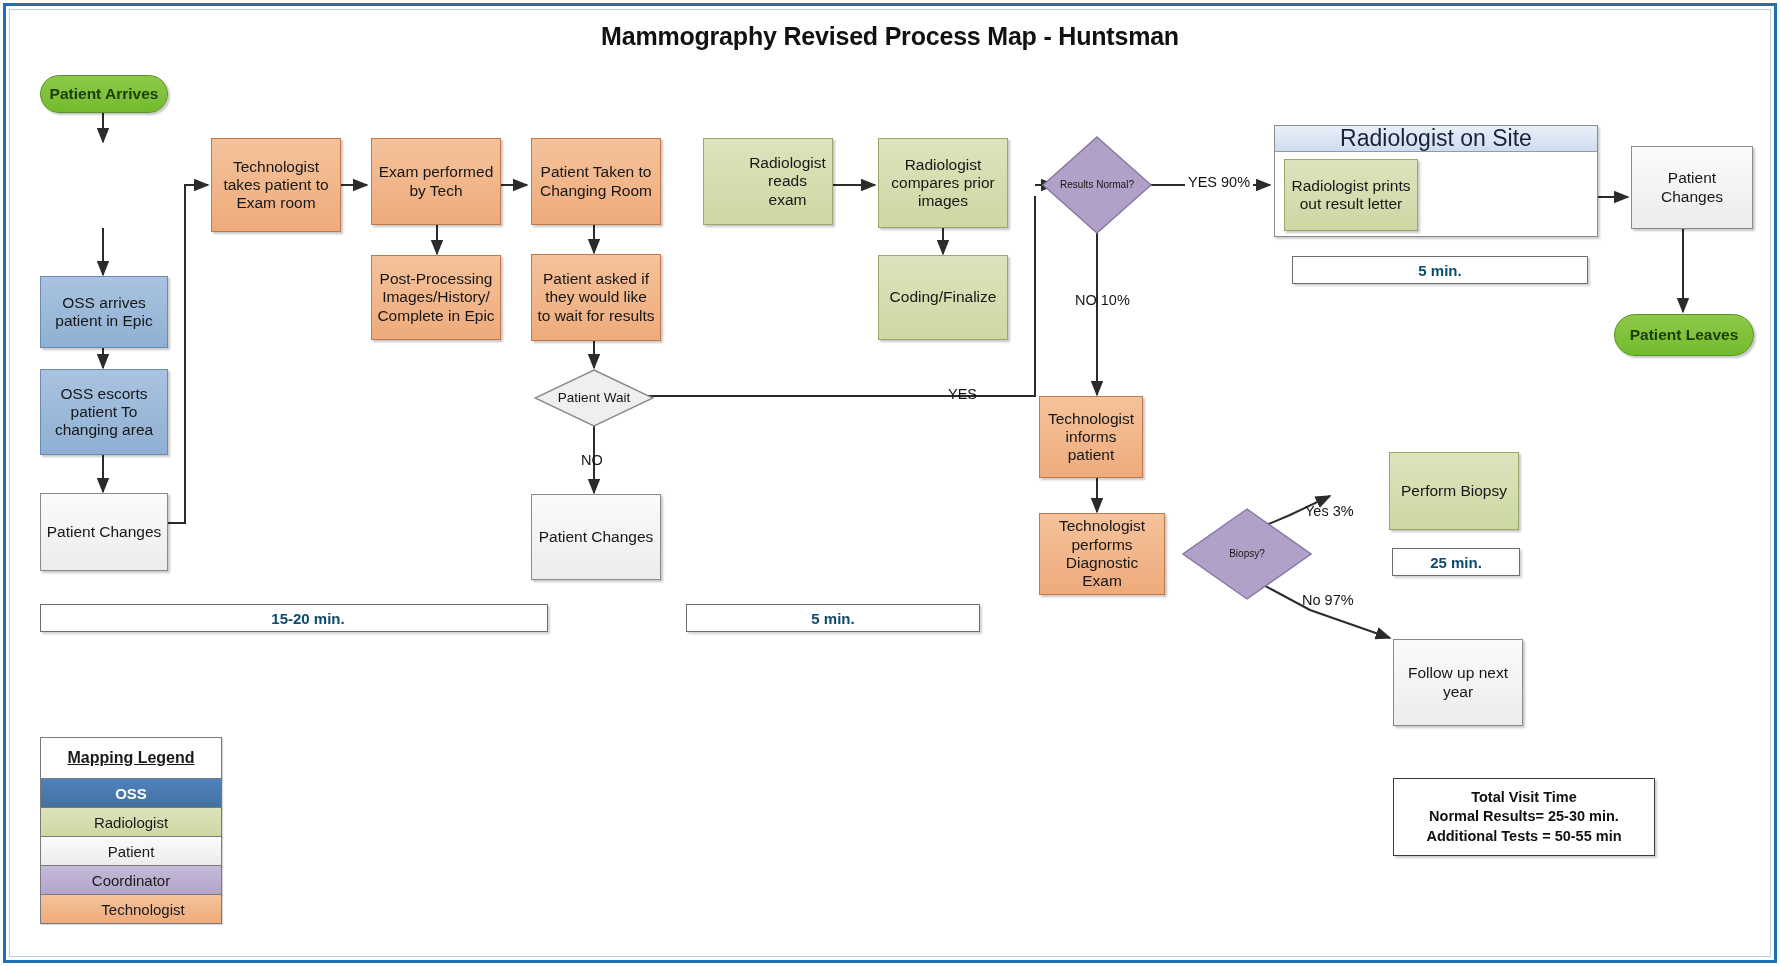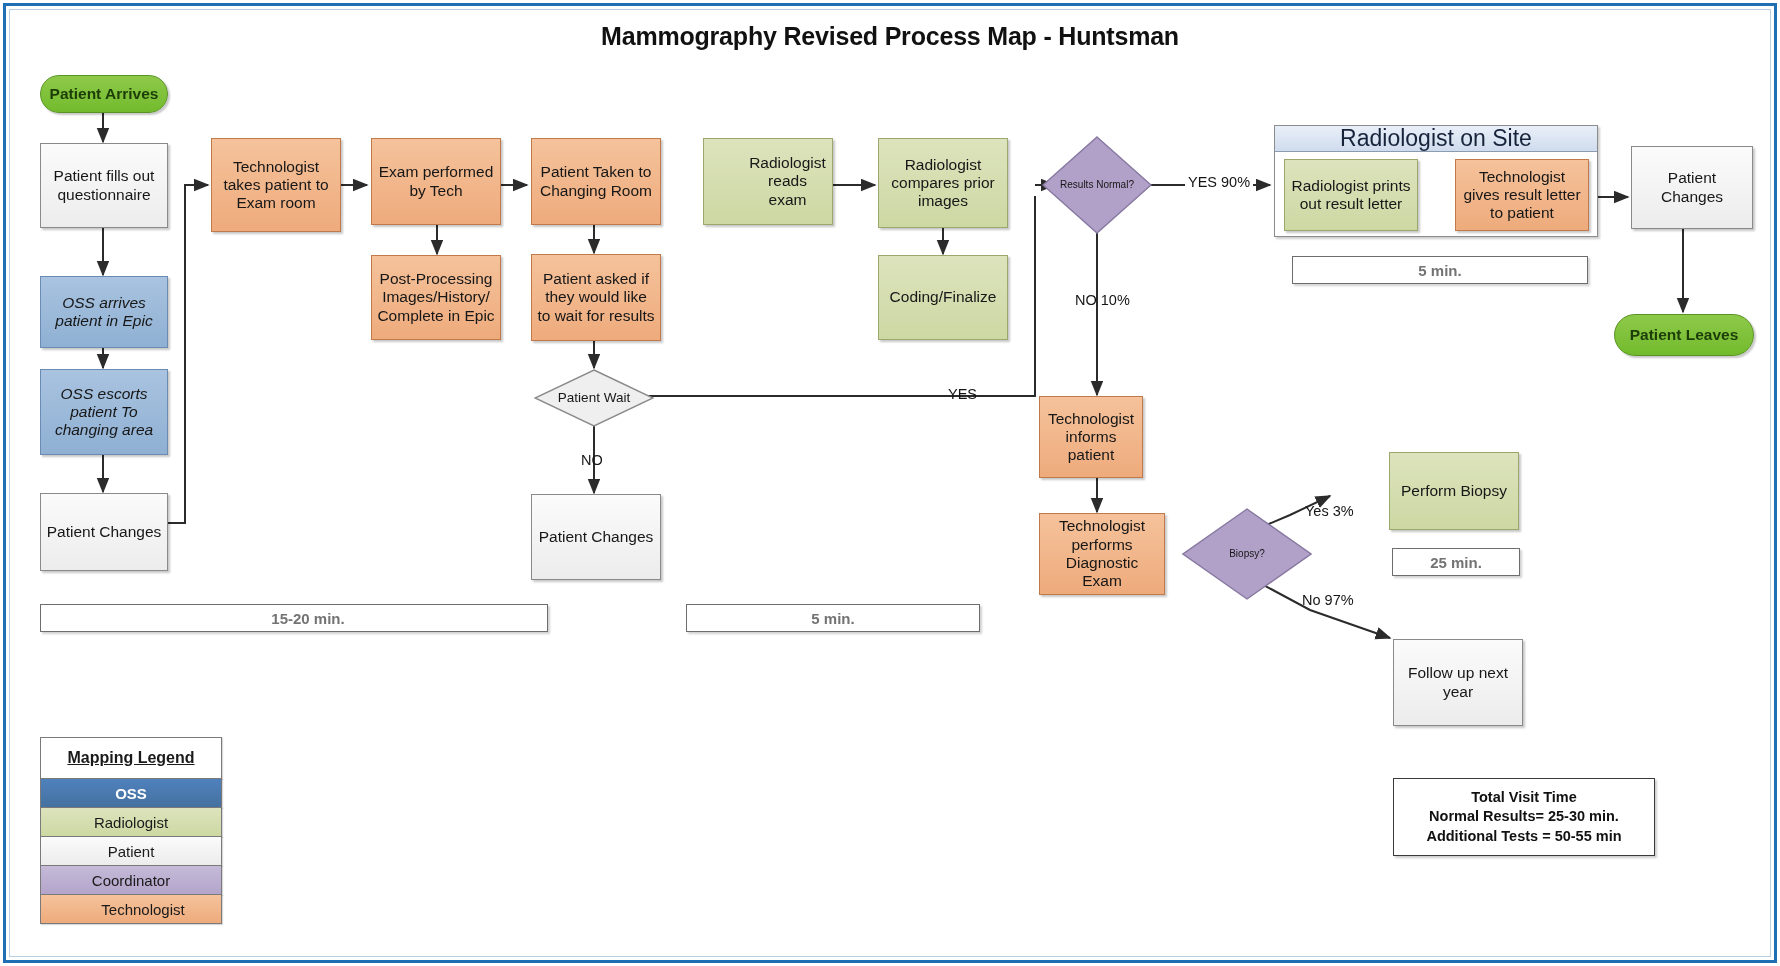--- a/index.html
+++ b/index.html
@@ -64,21 +64,20 @@
     background: linear-gradient(180deg,#dde3bd 0%, #cdd8a3 100%);
     border: 1px solid #9aa86d;
   }
   .n-pat {
     background: linear-gradient(180deg,#fbfbfb 0%, #ececec 100%);
     border: 1px solid #8a8a8a;
   }
   .n-oss {
     background: linear-gradient(180deg,#a9c3e0 0%, #8fb0d3 100%);
     border: 1px solid #6a8cb2;
-    font-style: italic;
   }
 
   
   .term {
     position: absolute;
     display: flex; align-items: center; justify-content: center;
     background: linear-gradient(180deg,#8ec94a 0%, #72bb2c 100%);
     border: 1px solid #5a9325;
     border-radius: 26px;
     font-size: 15.5px;
@@ -101,21 +100,21 @@
   }
   .dia-small .dia-label { font-size: 13.5px; }
 
   
   .timebar {
     position: absolute;
     display: flex; align-items: center; justify-content: center;
     background: #ffffff;
     border: 1px solid #6d6d6d;
     box-shadow: 2px 2px 2px rgba(0,0,0,0.18);
-    color: #737373;
+    color: #0c4a6e;
     font-weight: bold;
     font-size: 15px;
   }
 
   
   #rad-onsite {
     position: absolute;
     border: 1px solid #8c8c8c;
     background: #ffffff;
     box-shadow: 2px 2px 2px rgba(0,0,0,0.2);
@@ -242,23 +241,20 @@
       <path d="M642,396 L1035,396 L1035,196"></path>
 
       <path d="M1185,554 L1196,554"></path>
     </g>
   </svg>
 
   <div class="term" style="left:40px; top:75px; width:128px; height:38px;">
     <span>Patient Arrives</span>
   </div>
 
-  <div class="node n-pat" style="left:40px; top:143px; width:128px; height:85px;">
-    <span>Patient fills out questionnaire</span>
-  </div>
 
   <div class="node n-oss" style="left:40px; top:276px; width:128px; height:72px;">
     <span>OSS arrives patient in Epic</span>
   </div>
 
   <div class="node n-oss" style="left:40px; top:369px; width:128px; height:86px;">
     <span>OSS escorts patient To changing area</span>
   </div>
 
   <div class="node n-pat" style="left:40px; top:493px; width:128px; height:78px;">
@@ -312,23 +308,20 @@
     <svg class="dia-shape" viewBox="0 0 110 98" preserveAspectRatio="none">
       <polygon points="55,1 109,49 55,97 1,49" fill="#b1a0c7" stroke="#8678a0" stroke-width="1.4"></polygon>
     </svg>
     <div class="dia-label">Results Normal?</div>
   </div>
 
   <div id="rad-onsite" style="left:1274px; top:125px; width:324px; height:112px;">
     <div id="rad-onsite-header">Radiologist on Site</div>
     <div class="node n-rad" style="left:9px; top:33px; width:134px; height:72px;">
       <span>Radiologist prints out result letter</span>
-    </div>
-    <div class="node n-tech" style="left:180px; top:33px; width:134px; height:72px;">
-      <span>Technologist gives result letter to patient</span>
     </div>
   </div>
 
   <div class="node n-pat" style="left:1631px; top:146px; width:122px; height:83px;">
     <span>Patient Changes</span>
   </div>
 
   <div class="term" style="left:1614px; top:314px; width:140px; height:42px;">
     <span>Patient Leaves</span>
   </div>

